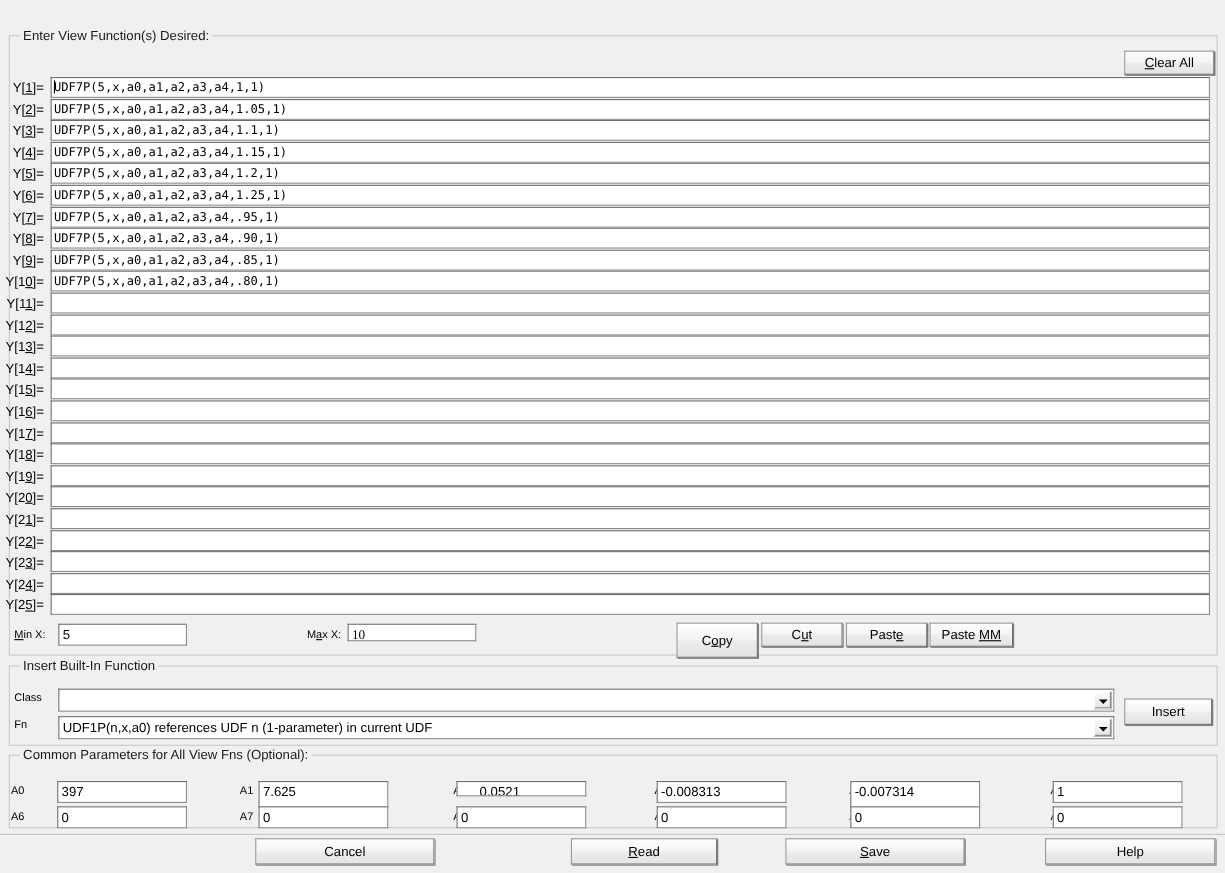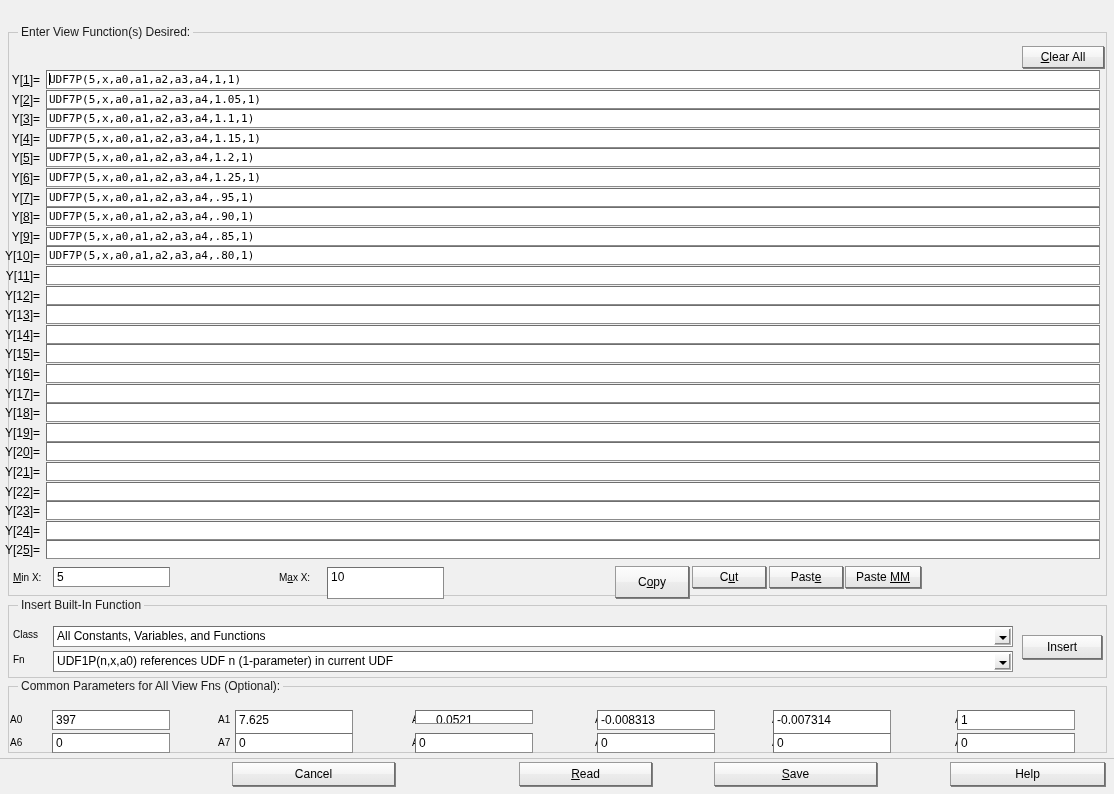--- a/index.html
+++ b/index.html
@@ -346,21 +346,21 @@
     </div>
 
   <div class="flabel" style="left:13px; top:572px;">
     <u>M</u>in X:
   </div>
   <div class="tinput" style="left:53px; top:567px; width:117px; height:20px; line-height:18px;">5</div>
 
   <div class="flabel" style="left:279px; top:572px;">
     M<u>a</u>x X:
   </div>
-  <div class="tinput" style="left:327px; top:567px; width:117px; height:32px; line-height:18px;">10</div>
+  <div class="tinput" style="left:316px; top:567px; width:117px; height:16px; line-height:18px;font-family:Liberation Serif, serif;">10</div>
 
   <div id="clipbtns">
       <div class="btn" style="left: 615px; top: 566px; width: 74px; height: 32px;">
         <span>C<u>o</u>py</span>
       </div>
       <div class="btn" style="left: 692px; top: 566px; width: 74px; height: 22px;">
         <span>C<u>u</u>t</span>
       </div>
       <div class="btn" style="left: 769px; top: 566px; width: 74px; height: 22px;">
         <span>Past<u>e</u></span>
@@ -369,21 +369,20 @@
         <span>Paste <u>MM</u></span>
       </div>
     </div>
 
   <div class="groupbox" style="left:8px; top:605px; width:1099px; height:73px;">
     <div class="gb-title">Insert Built-In Function</div>
   </div>
 
   <div class="flabel" style="left:13px; top:629px;">Class</div>
   <div class="combo" style="left:53px; top:626px; width:960px; height:21px;">
-    <div class="combo-text">All Constants, Variables, and Functions</div>
     <div class="combo-arrow">
         <i></i>
       </div>
   </div>
 
   <div class="flabel" style="left:13px; top:654px;">Fn</div>
   <div class="combo" style="left:53px; top:651px; width:960px; height:21px;">
     <div class="combo-text">UDF1P(n,x,a0) references UDF n (1-parameter) in current UDF</div>
     <div class="combo-arrow">
         <i></i>

